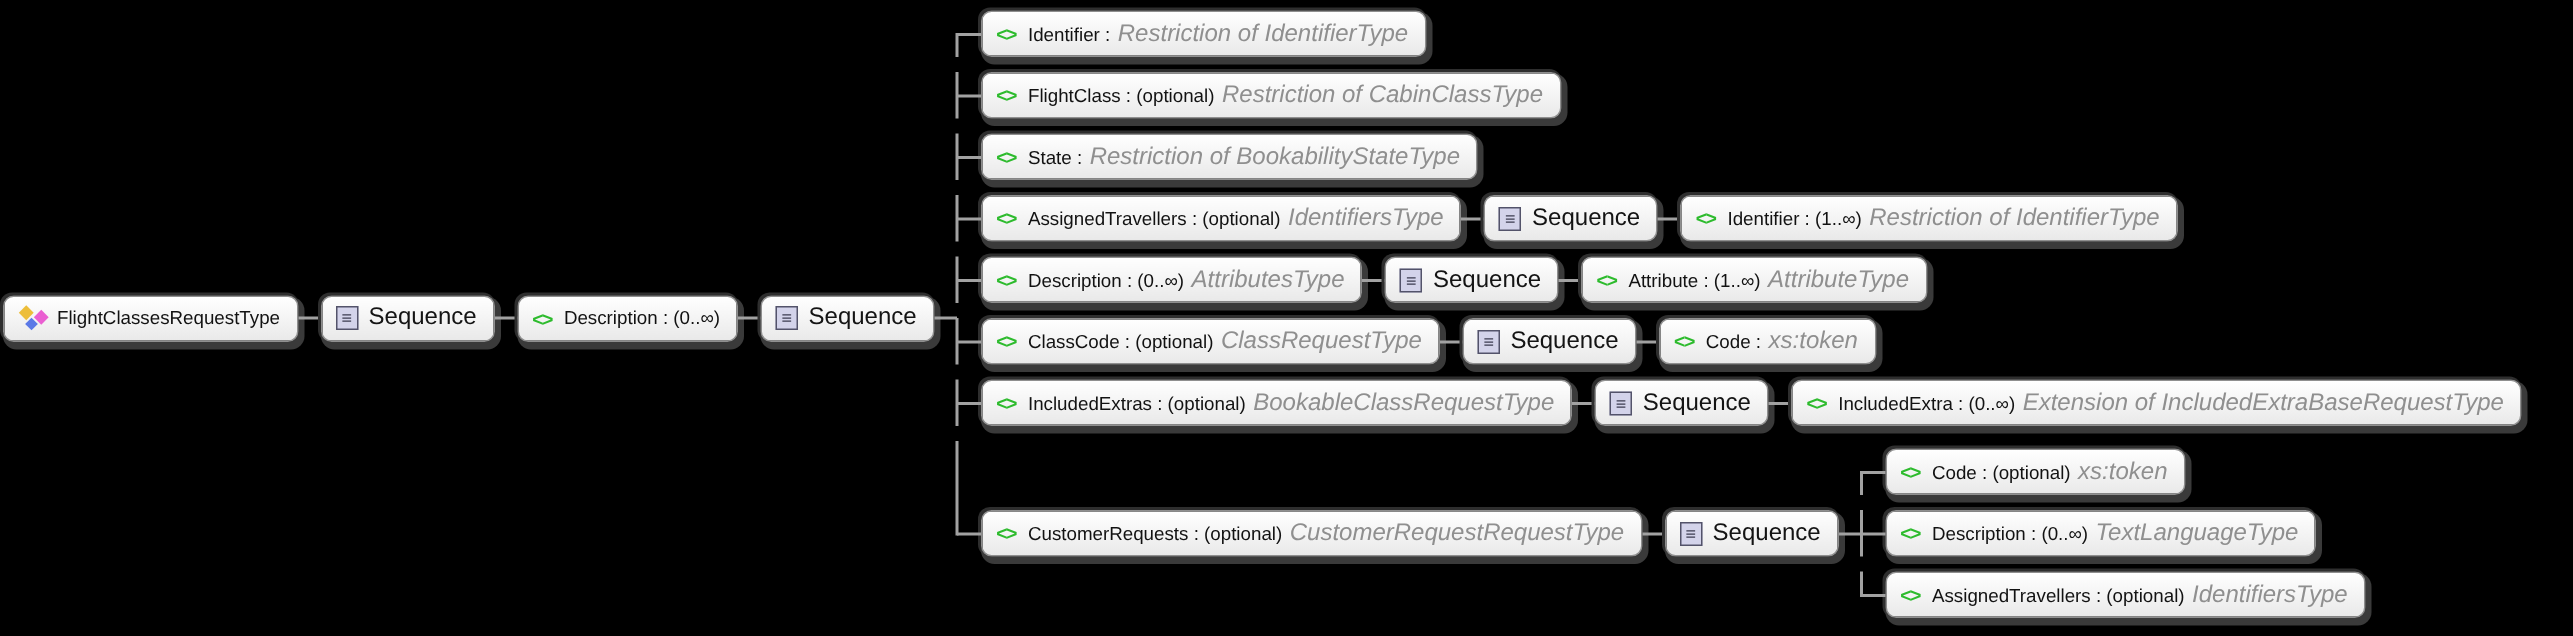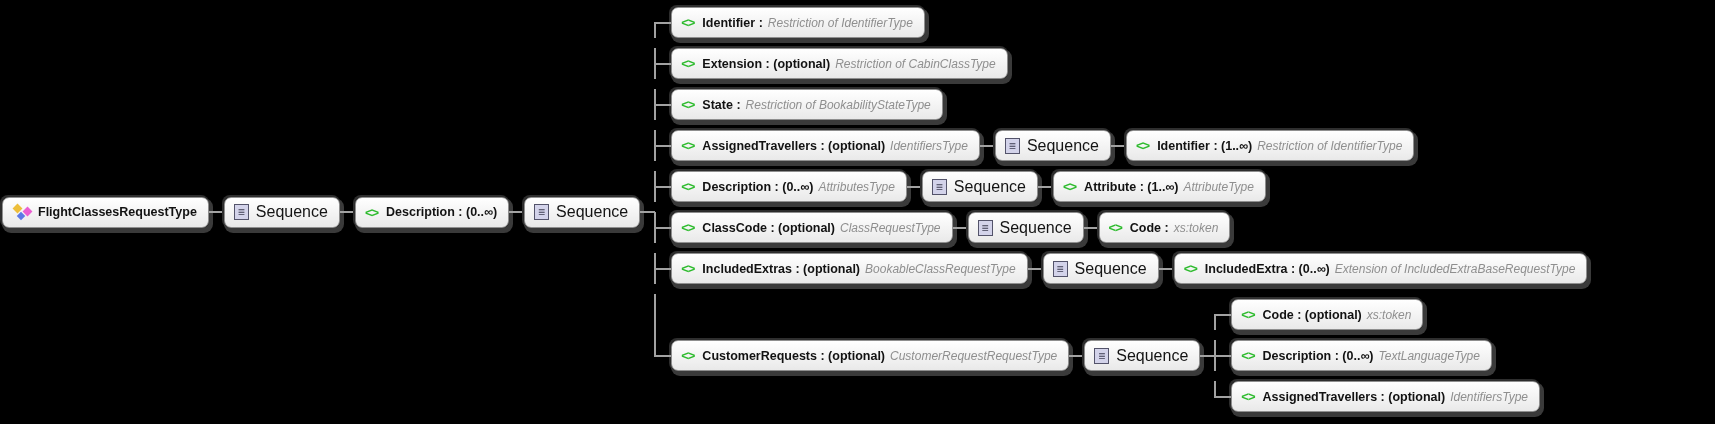--- a/index.html
+++ b/index.html
@@ -19,22 +19,22 @@
     flex:none;
     display:inline-flex; align-items:center;
     height:31px; box-sizing:border-box;
     padding:0 11px 0 9px;
     background:linear-gradient(180deg,#ffffff 0%,#f3f3f3 55%,#e9e9e9 100%);
     border:1px solid #8f8f8f;
     border-radius:7px;
     box-shadow:2px 3px 0 2px #3a3a3a, -1px -1px 0 1px #2e2e2e;
     white-space:nowrap;
   }
-  .nm  { font-weight:bold; color:#121212; font-size:12.5px; white-space:pre; }
-  .typ { font-style:italic; color:#8f8f8f; font-size:12px; white-space:pre; margin-left:5px; }
+  .nm  { font-weight:normal; color:#121212; font-size:12.5px; white-space:pre; }
+  .typ { font-style:italic; color:#8f8f8f; font-size:16px; white-space:pre; margin-left:5px; }
   .seq-lbl { color:#141414; font-size:16px; margin-left:7px; }
   .elem-icon {
     color:#2dbb2d; font-weight:bold; font-size:13px;
     letter-spacing:-1px; margin-right:8px; line-height:1;
   }
   .seq-icon {
     width:15px; height:16px; box-sizing:border-box;
     background:#d3d3ea; border:1px solid #53536a;
     display:inline-flex; align-items:center; justify-content:center;
     font-size:12px; line-height:1; color:#3c3c50;
@@ -104,21 +104,21 @@
           <span class="elem-icon">&lt;&gt;</span>
           <span class="nm">Identifier</span>
             <span class="nm"> :</span>
           <span class="typ">Restriction of IdentifierType</span>
         </div>
       </div>
 
       <div class="crow">
         <div class="box">
           <span class="elem-icon">&lt;&gt;</span>
-          <span class="nm">Extension</span>
+          <span class="nm">FlightClass</span>
             <span class="nm"> : (optional)</span>
           <span class="typ">Restriction of CabinClassType</span>
         </div>
       </div>
 
       <div class="crow">
         <div class="box">
           <span class="elem-icon">&lt;&gt;</span>
           <span class="nm">State</span>
             <span class="nm"> :</span>

